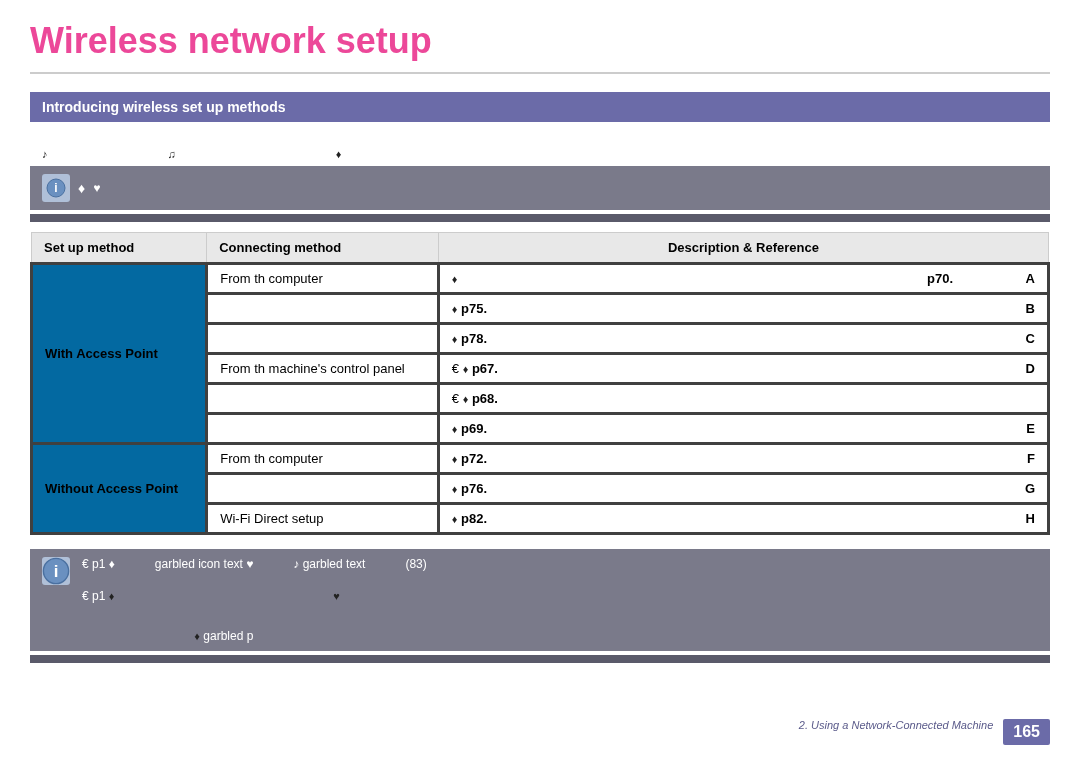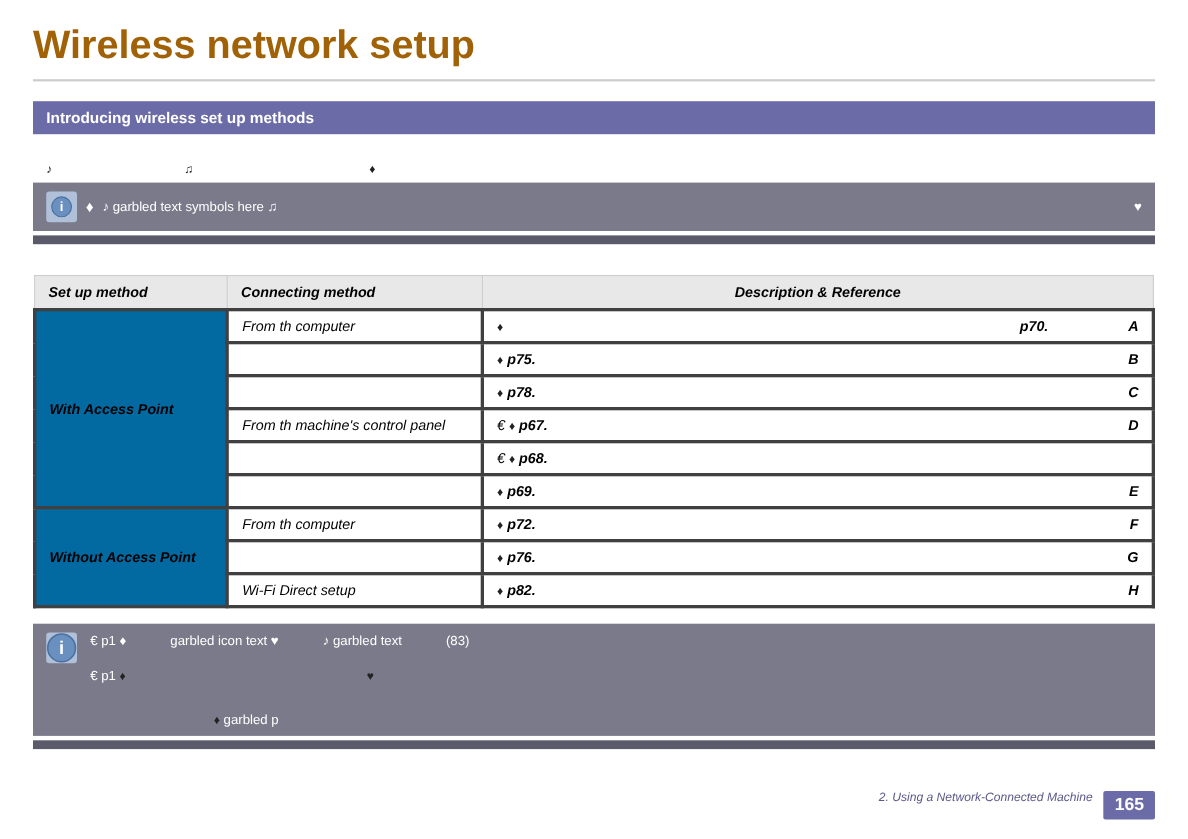--- a/index.html
+++ b/index.html
@@ -14,21 +14,21 @@
     }
 
     .page-container {
       padding: 20px 30px 40px 30px;
     }
 
     
     .page-title {
       font-size: 36px;
       font-weight: 900;
-      color: #a16207;
+      color: #ec4899;
       margin-bottom: 8px;
       border-bottom: 2px solid #ccc;
       padding-bottom: 10px;
     }
 
     
     .section-header {
       background: #6b6ba8;
       color: #fff;
       font-weight: bold;
@@ -71,23 +71,22 @@
       padding: 6px 12px;
       display: flex;
       align-items: center;
       gap: 20px;
     }
 
     
     .setup-table {
       width: 100%;
       border-collapse: collapse;
-      margin-top: 28px;
+      margin-top: 10px;
       font-size: 13px;
-      font-style: italic;
     }
     .setup-table thead tr {
       background: #e8e8e8;
     }
     .setup-table th {
       border: 1px solid #ccc;
       padding: 7px 12px;
       font-weight: bold;
       text-align: left;
     }
@@ -196,21 +195,20 @@
   </div>
 
   <div class="info-bar">
     <div class="icon-box">
       <svg viewBox="0 0 20 20">
         <circle cx="10" cy="10" r="9" fill="#6a90c0" stroke="#4a70a0" stroke-width="1"></circle>
         <text x="10" y="14" text-anchor="middle" font-size="12" font-weight="bold" fill="#fff">i</text>
       </svg>
     </div>
     <span style="font-size:14px;">♦</span>
-    <span style="font-size:12px; flex:1;">♪ garbled text symbols here ♫</span>
     <span style="font-size:12px;">♥</span>
   </div>
 
   <div class="dark-bar"></div>
 
   <table class="setup-table">
     <thead>
       <tr>
         <th>Set up method</th>
         <th>Connecting method</th>

